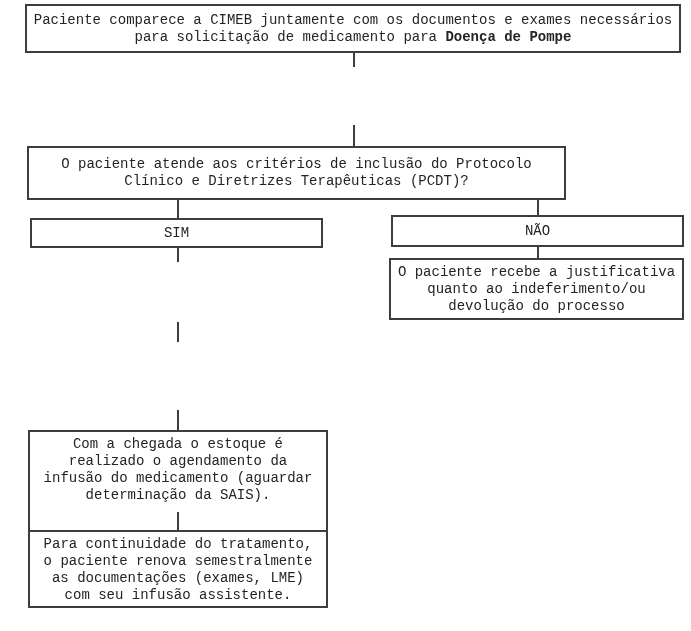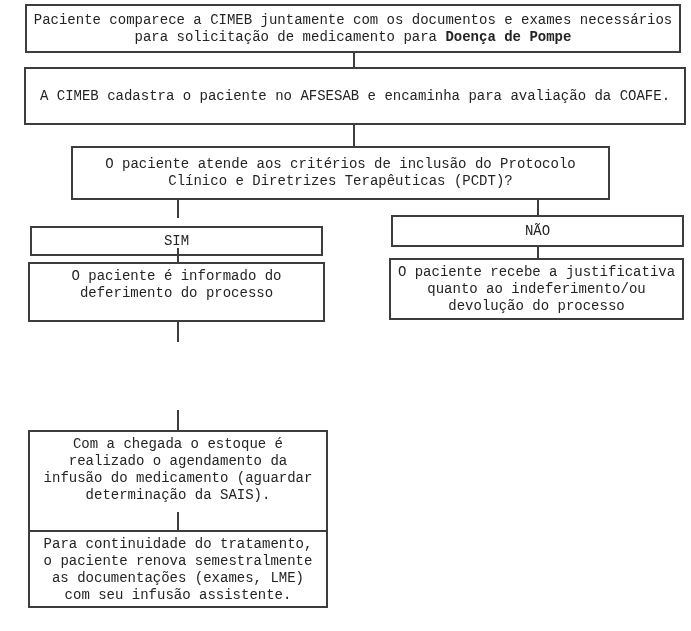--- a/index.html
+++ b/index.html
@@ -44,47 +44,41 @@
 <body>
 
 <div id="canvas">
 
   <div class="node" style="left:25px; top:4px; width:656px; height:49px;">
     <div><span>Paciente comparece a CIMEB juntamente com os documentos e exames necessários para solicitação de medicamento para</span> <b>Doença de Pompe</b></div>
   </div>
 
   <div class="connector" style="left:353px; top:53px; height:14px;"></div>
 
-  <div class="node" style="left:24px; top:67px; width:662px; height:58px;">
-    <span>A CIMEB cadastra o paciente no AFSESAB e encaminha para avaliação da COAFE.</span>
-  </div>
 
   <div class="connector" style="left:353px; top:125px; height:21px;"></div>
 
-  <div class="node" style="left:27px; top:146px; width:539px; height:54px;margin-left:44px;">
+  <div class="node" style="left:27px; top:146px; width:539px; height:54px;">
     <span>O paciente atende aos critérios de inclusão do Protocolo Clínico e Diretrizes Terapêuticas (PCDT)?</span>
   </div>
 
   <div class="connector" style="left:177px; top:200px; height:18px;"></div>
   <div class="connector" style="left:537px; top:200px; height:15px;"></div>
 
-  <div class="node" style="left:30px; top:226px; width:293px; height:30px;">
+  <div class="node" style="left:30px; top:218px; width:293px; height:30px;">
     <span>SIM</span>
   </div>
 
   <div class="node" style="left:391px; top:215px; width:293px; height:32px;justify-content:center;">
     <span>NÃO</span>
   </div>
 
   <div class="connector" style="left:177px; top:248px; height:14px;"></div>
   <div class="connector" style="left:537px; top:247px; height:11px;"></div>
 
-  <div class="node top" style="left:28px; top:262px; width:297px; height:60px;">
-    <span>O paciente é informado do deferimento do processo</span>
-  </div>
 
   <div class="node top" style="left:389px; top:258px; width:295px; height:62px;">
     <span>O paciente recebe a justificativa quanto ao indeferimento/ou devolução do processo</span>
   </div>
 
   <div class="connector" style="left:177px; top:322px; height:20px;"></div>
 
 
   <div class="connector" style="left:177px; top:410px; height:20px;"></div>
 

